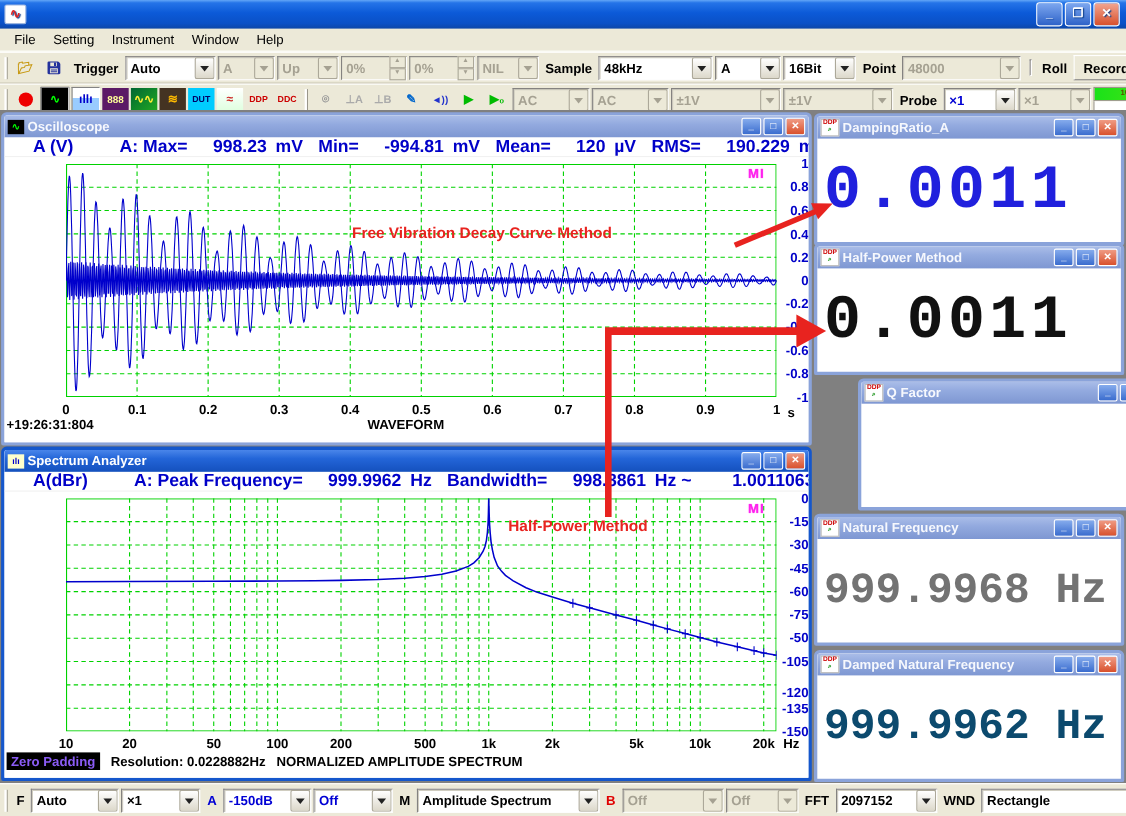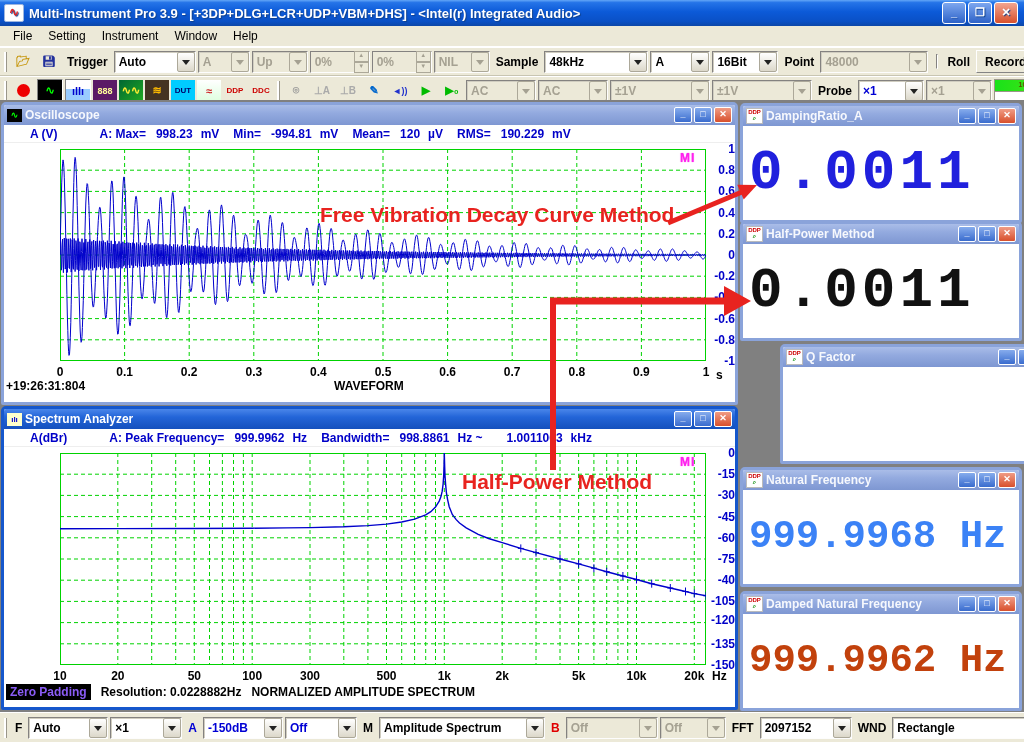--- a/index.html
+++ b/index.html
@@ -50,49 +50,48 @@
   .win{position:absolute;border:3px solid;border-radius:5px 5px 2px 2px;background:#fff;overflow:hidden}
   .win.active{border-color:#1557cc}
   .win.inactive{border-color:#8aa3da}
   .wtitle{height:20px;display:flex;align-items:center;gap:3px;padding:0 3px;color:#fff;font-weight:bold;font-size:12px;white-space:nowrap}
   .win.active .wtitle{background:linear-gradient(180deg,#4a86ea 0%,#2365d8 40%,#1450bd 100%)}
   .win.inactive .wtitle{background:linear-gradient(180deg,#aabdе8 0%,#93aadf 40%,#7e97d2 100%);background:linear-gradient(180deg,#aabde8 0%,#93aadf 40%,#7e97d2 100%);color:#f6f8fd}
   .wbtns{margin-left:auto;display:flex;gap:2px}
   .wbtn{width:16px;height:14px;border-radius:2px;border:1px solid #fff;background:linear-gradient(180deg,#86aced,#3a6cce);
     color:#fff;font-size:9px;line-height:12px;text-align:center;font-weight:bold}
   .wbtn.close{background:linear-gradient(180deg,#f09c85,#d8502c)}
-  .wstats{height:17px;display:flex;align-items:center;background:#fff;color:#0000c8;font-weight:bold;font-size:12px;white-space:nowrap;border-bottom:1px solid #eee}
+  .wstats{height:17px;display:flex;align-items:center;background:#fff;color:#0000c8;font-weight:bold;font-size:16px;white-space:nowrap;border-bottom:1px solid #eee}
   .wstats .ch{margin-left:26px;margin-right:42px}
   .wstats .grp{margin-right:14px}
-  .wstats .grp b{margin-left:10px;margin-right:8px;font-weight:bold}
+  .wstats .grp b{margin-left:23px;margin-right:8px;font-weight:bold}
   .plotwrap{position:relative;background:#fff;width:100%;height:100%}
   .plot-svg{position:absolute;left:56px;top:6px}
   .ylab span{position:absolute;right:0;width:50px;text-align:right;color:#0000c8;font-weight:bold;font-size:12px}
   .xlab span{position:absolute;transform:translateX(-50%);color:#000;font-weight:bold;font-size:12px}
   .axis-extra{position:absolute;color:#000;font-weight:bold;font-size:12px;white-space:nowrap}
   .milogo{position:absolute;color:#f2e;font-weight:bold;font-size:12px;letter-spacing:1px;text-shadow:0 0 1px #f2e}
   .badge{background:#000;color:#8b5cf6;font-weight:bold;font-size:12px;padding:1px 4px}
   
   .ddp-ico{width:15px;height:14px;background:#fff;border:1px solid #bbb;font-size:6px;line-height:6px;text-align:center;font-weight:bold;color:#c00;flex:0 0 auto}
   .ddp-ico i{font-style:normal;color:#080}
   .ddp-value{height:calc(100% - 20px);display:flex;align-items:center;padding-left:6px;
     font-family:"Liberation Mono","DejaVu Sans Mono",monospace;font-weight:bold;white-space:nowrap;overflow:hidden}
   
   #overlay{position:absolute;left:0;top:0;width:1024px;height:742px;pointer-events:none;z-index:60}
-  .ann-text{position:absolute;font-size:21px;font-weight:bold;color:var(--ann,#e8231f);white-space:nowrap;z-index:61;pointer-events:none}
+  .ann-text{position:absolute;font-size:14px;font-weight:bold;color:var(--ann,#e8231f);white-space:nowrap;z-index:61;pointer-events:none}
   
   .bbar{position:absolute;left:0;top:712px;width:1024px;height:30px;background:#ece9d8;border-top:1px solid #fff;
     display:flex;align-items:center;gap:2px;padding:0 2px;box-sizing:border-box}
 </style>
 </head>
 <body>
 
 <div class="titlebar">
   <div class="appicon">∿</div>
-  <span>Multi-Instrument Pro 3.9  -  [+3DP+DLG+LCR+UDP+VBM+DHS]  -  &lt;Intel(r) Integrated Audio&gt;</span>
   <div class="cap-btns">
     <div class="cbtn">_</div>
     <div class="cbtn">❐</div>
     <div class="cbtn close">✕</div>
   </div>
 </div>
 
 <div class="menubar">
   <span class="menuitem">File</span>
   <span class="menuitem">Setting</span>
@@ -360,32 +359,32 @@
           <path d="M 634.3 136.6 v 8 M 631.3 140.6 h 6" stroke="#0000cc" stroke-width="1" fill="none"></path>
           <path d="M 646.0 138.7 v 8 M 643 142.7 h 6" stroke="#0000cc" stroke-width="1" fill="none"></path>
         </svg>
       <div class="ylab" id="spec-ylab">
           <span style="top: -1px;">0</span>
           <span style="top: 20.2px;">-15</span>
           <span style="top: 41.4px;">-30</span>
           <span style="top: 62.6px;">-45</span>
           <span style="top: 83.8px;">-60</span>
           <span style="top: 105px;">-75</span>
-          <span style="top: 126.2px;">-40</span>
+          <span style="top: 126.2px;">-50</span>
           <span style="top: 147.4px;">-105</span>
-          <span style="top: 166px;">-120</span>
+          <span style="top: 176px;">-120</span>
           <span style="top: 189.8px;">-135</span>
           <span style="top: 211px;">-150</span>
         </div>
       <div class="xlab" id="spec-xlab">
           <span style="left: 56px; top: 222px;">10</span>
           <span style="left: 113.847px; top: 222px;">20</span>
           <span style="left: 190.316px; top: 222px;">50</span>
           <span style="left: 248.163px; top: 222px;">100</span>
-          <span style="left: 306.01px; top: 222px;">300</span>
+          <span style="left: 306.01px; top: 222px;">200</span>
           <span style="left: 382.479px; top: 222px;">500</span>
           <span style="left: 440.326px; top: 222px;">1k</span>
           <span style="left: 498.173px; top: 222px;">2k</span>
           <span style="left: 574.642px; top: 222px;">5k</span>
           <span style="left: 632.489px; top: 222px;">10k</span>
           <span style="left: 690.336px; top: 222px;">20k</span>
         </div>
       <span class="axis-extra" style="left:708px;top:222px">Hz</span>
       <span class="milogo" style="left:676px;top:8px">MI</span>
       <div style="position:absolute;left:2px;top:237px;display:flex;gap:10px;align-items:center">
@@ -437,34 +436,34 @@
   <div class="win inactive" style="left:740px;top:367px;width:276px;height:114px">
     <div class="wtitle">
       <span class="ddp-ico">DDP<br><i>⌕</i></span>
       <span>Natural Frequency</span>
       <div class="wbtns">
           <div class="wbtn">_</div>
           <div class="wbtn">□</div>
           <div class="wbtn close">✕</div>
         </div>
     </div>
-    <div class="ddp-value" style="font-size: 39px; color: #3b82f6;">999.9968 Hz</div>
+    <div class="ddp-value" style="font-size: 39px; color: #737373;">999.9968 Hz</div>
   </div>
 
   <div class="win inactive" style="left:740px;top:491px;width:276px;height:114px">
     <div class="wtitle">
       <span class="ddp-ico">DDP<br><i>⌕</i></span>
       <span>Damped Natural Frequency</span>
       <div class="wbtns">
           <div class="wbtn">_</div>
           <div class="wbtn">□</div>
           <div class="wbtn close">✕</div>
         </div>
     </div>
-    <div class="ddp-value" style="font-size: 39px; color: #c2410c;">999.9962 Hz</div>
+    <div class="ddp-value" style="font-size: 39px; color: #0c4a6e;">999.9962 Hz</div>
   </div>
 </div>
 
 <div class="ann-text" style="left:320px;top:203px">Free Vibration Decay Curve Method</div>
 <div class="ann-text" style="left:462px;top:470px">Half-Power Method</div>
 <svg id="overlay">
   <line x1="668" y1="223" x2="742" y2="192" stroke="var(--ann,#e8231f)" stroke-width="5"></line>
   <polygon points="757,185 743.7,199.4 737.3,184.8" fill="var(--ann,#e8231f)"></polygon>
   <line x1="553" y1="470" x2="553" y2="301" stroke="var(--ann,#e8231f)" stroke-width="6"></line>
   <line x1="550" y1="301" x2="726" y2="301" stroke="var(--ann,#e8231f)" stroke-width="7"></line>

